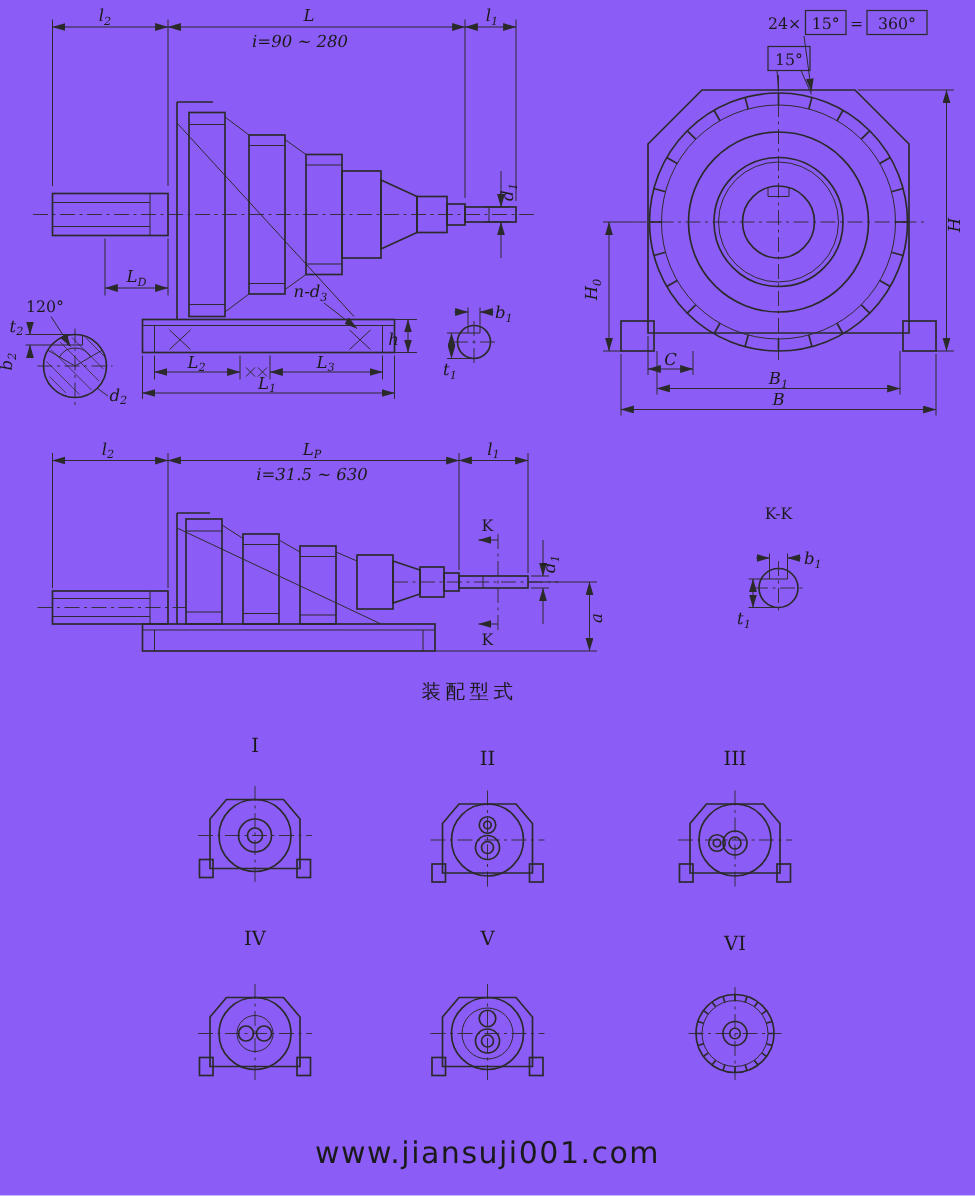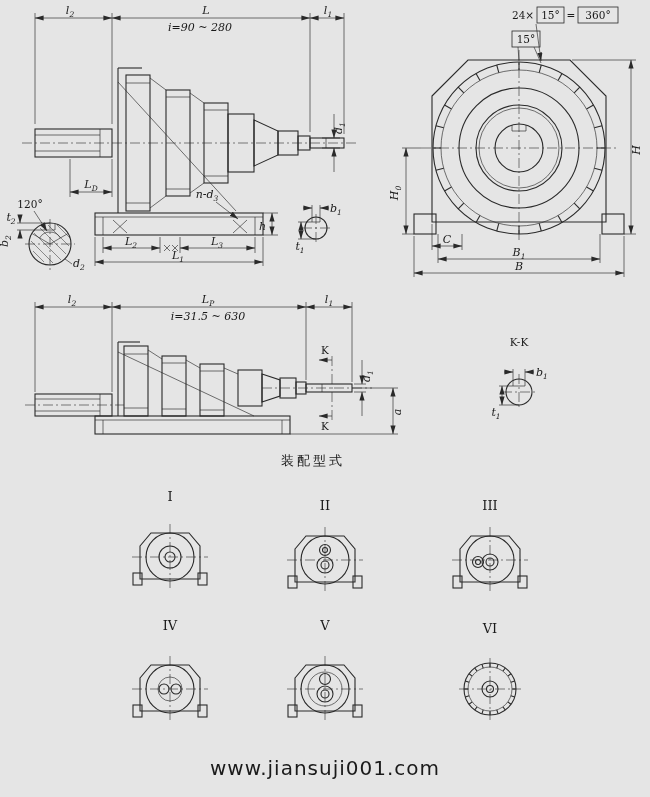--- a/index.html
+++ b/index.html
@@ -1,16 +1,16 @@
 <!DOCTYPE html>
 <html><head>
 <meta charset="utf-8">
 <style>
   html,body{margin:0;padding:0;background:#ffffff}
-  .sheet{width:650px;height:797px;background:#e5e5e5;position:relative;overflow:hidden}
+  .sheet{width:650px;height:797px;background:#8b5cf6;position:relative;overflow:hidden}
   svg{display:block}
   line,path,rect,circle,polygon,polyline{stroke:#2a2a2a;fill:none;stroke-width:1.1;stroke-linecap:butt}
   .thin{stroke-width:.65}
   .dim{stroke-width:.65}
   .cl{stroke-width:.6;stroke-dasharray:10 3 2 3}
   .hatch{stroke-width:.5}
   .box{stroke-width:.8}
   text{fill:#1a1a1a;stroke:none;font-family:"DejaVu Serif",serif;font-style:italic;font-size:11px}
   text.plain{font-style:normal;font-size:10.5px}
   text.rn{font-style:normal;font-size:13px}

